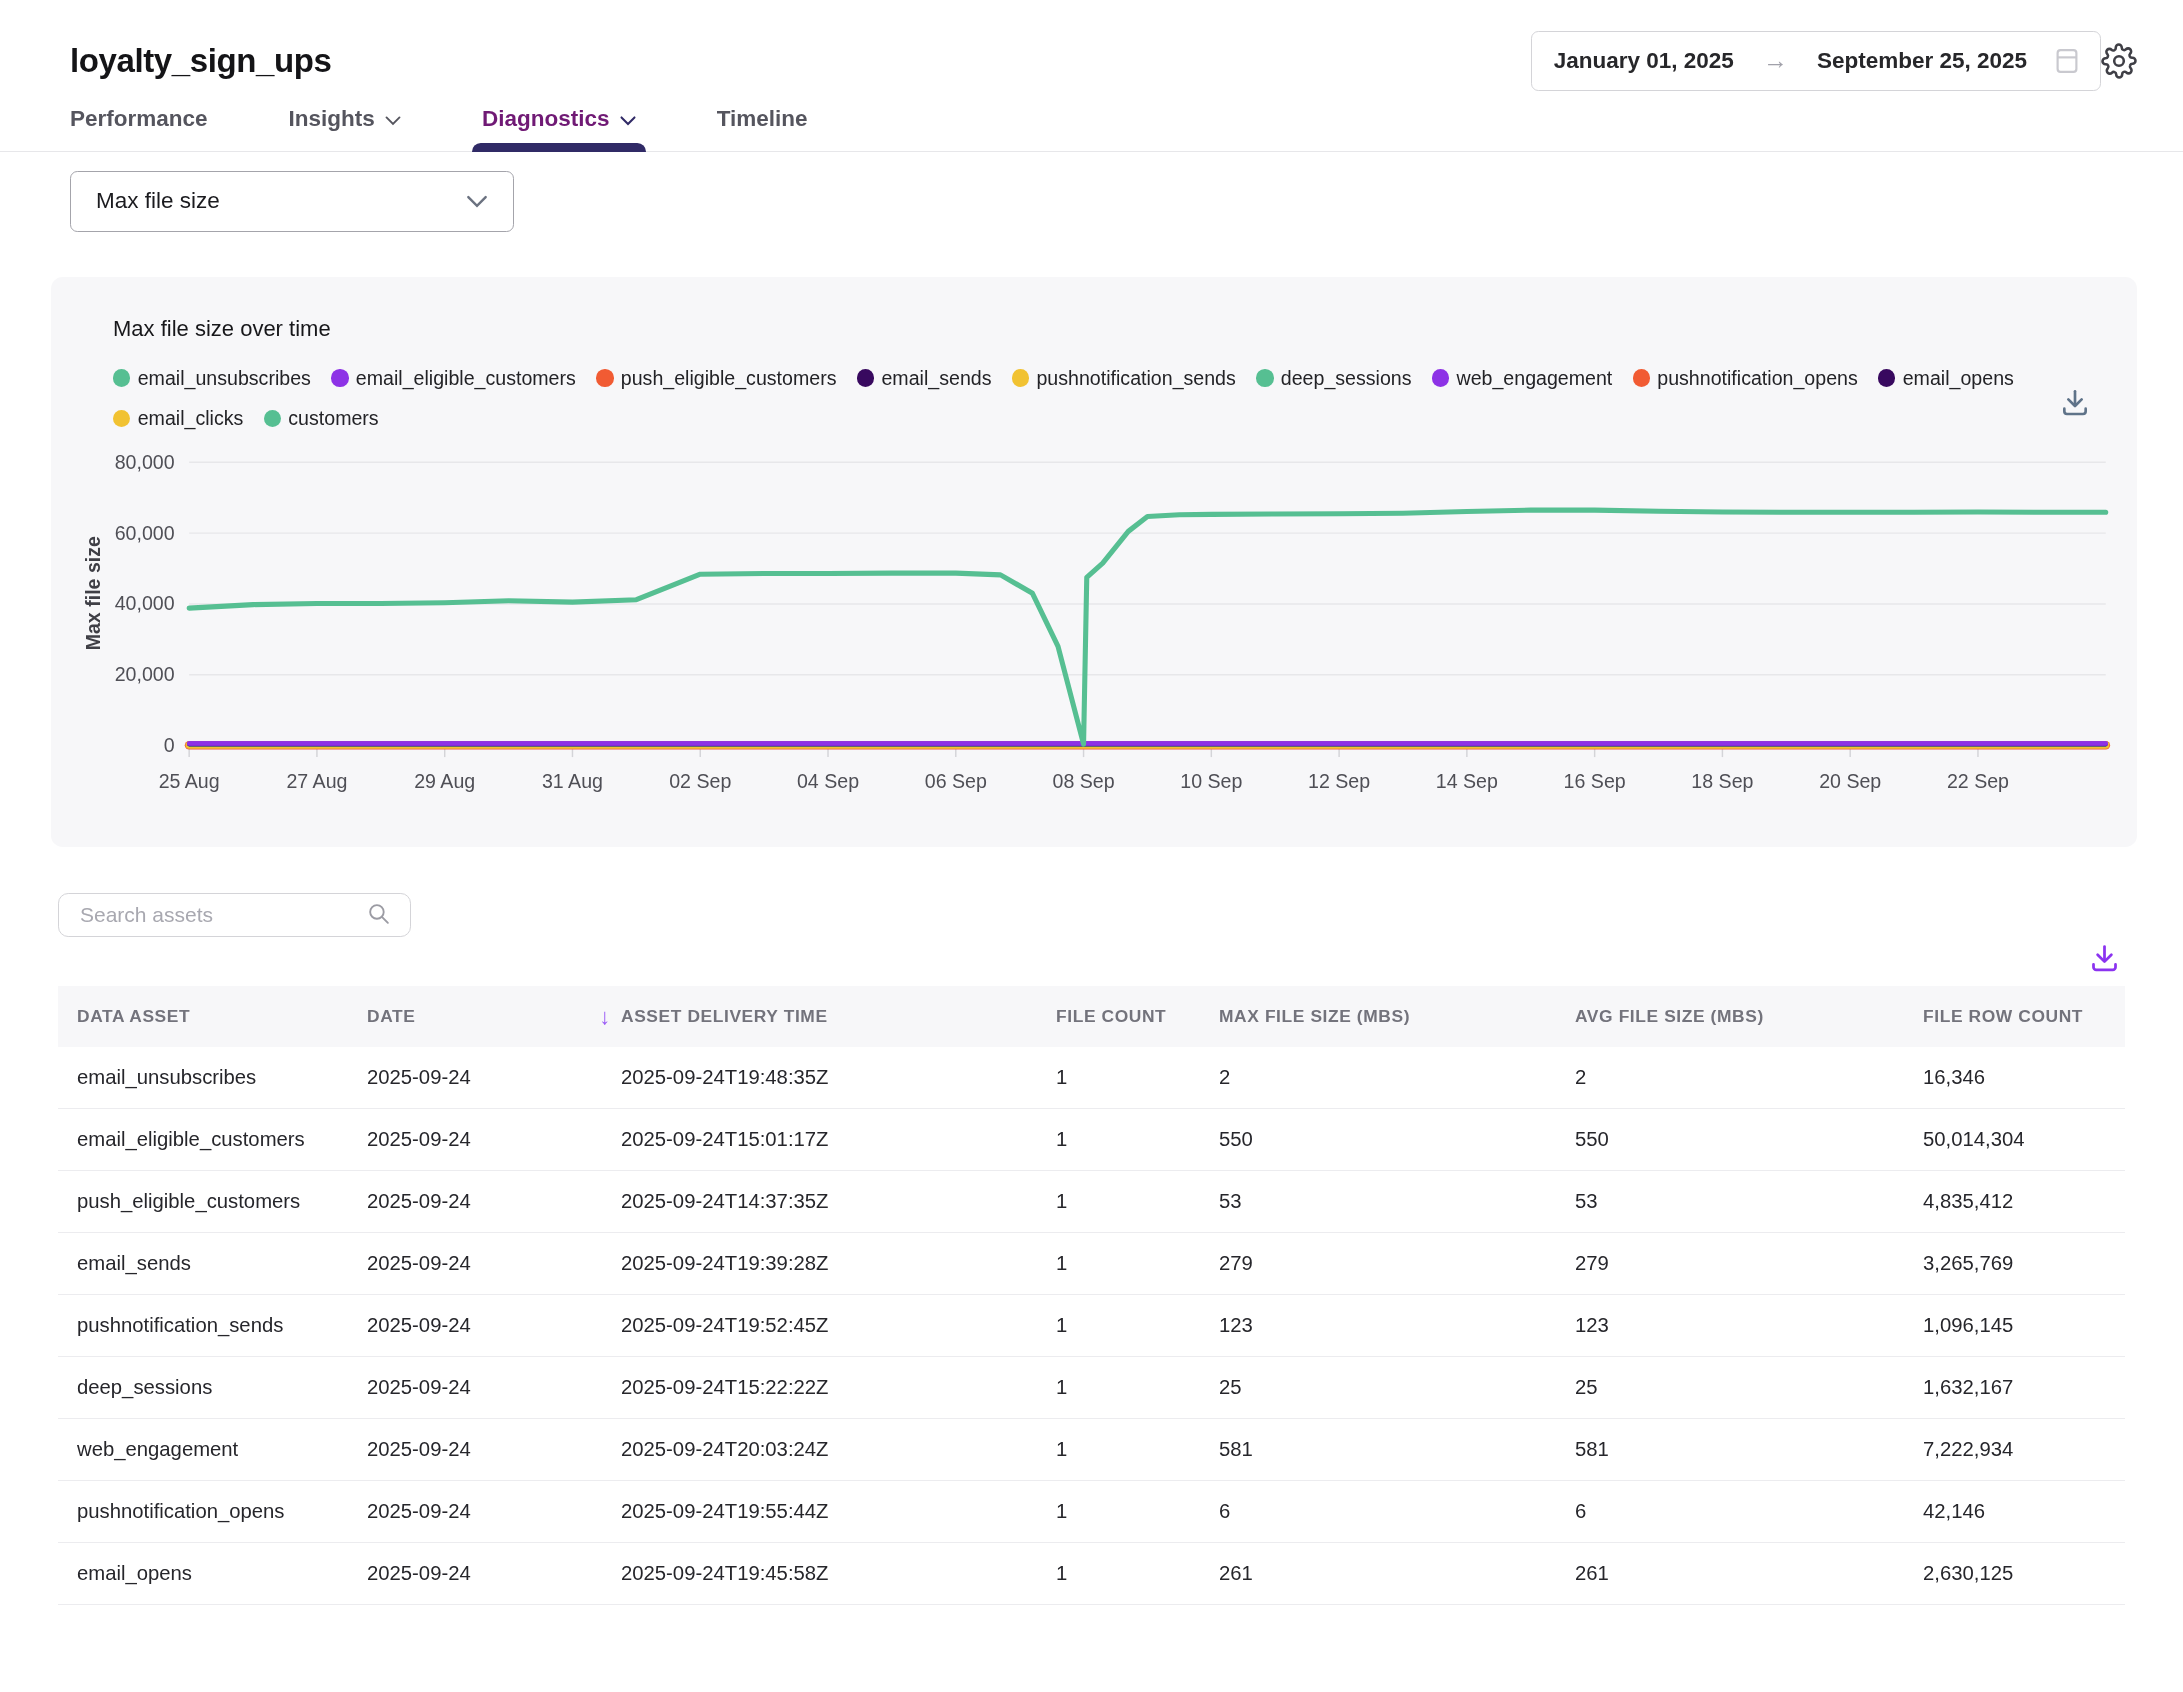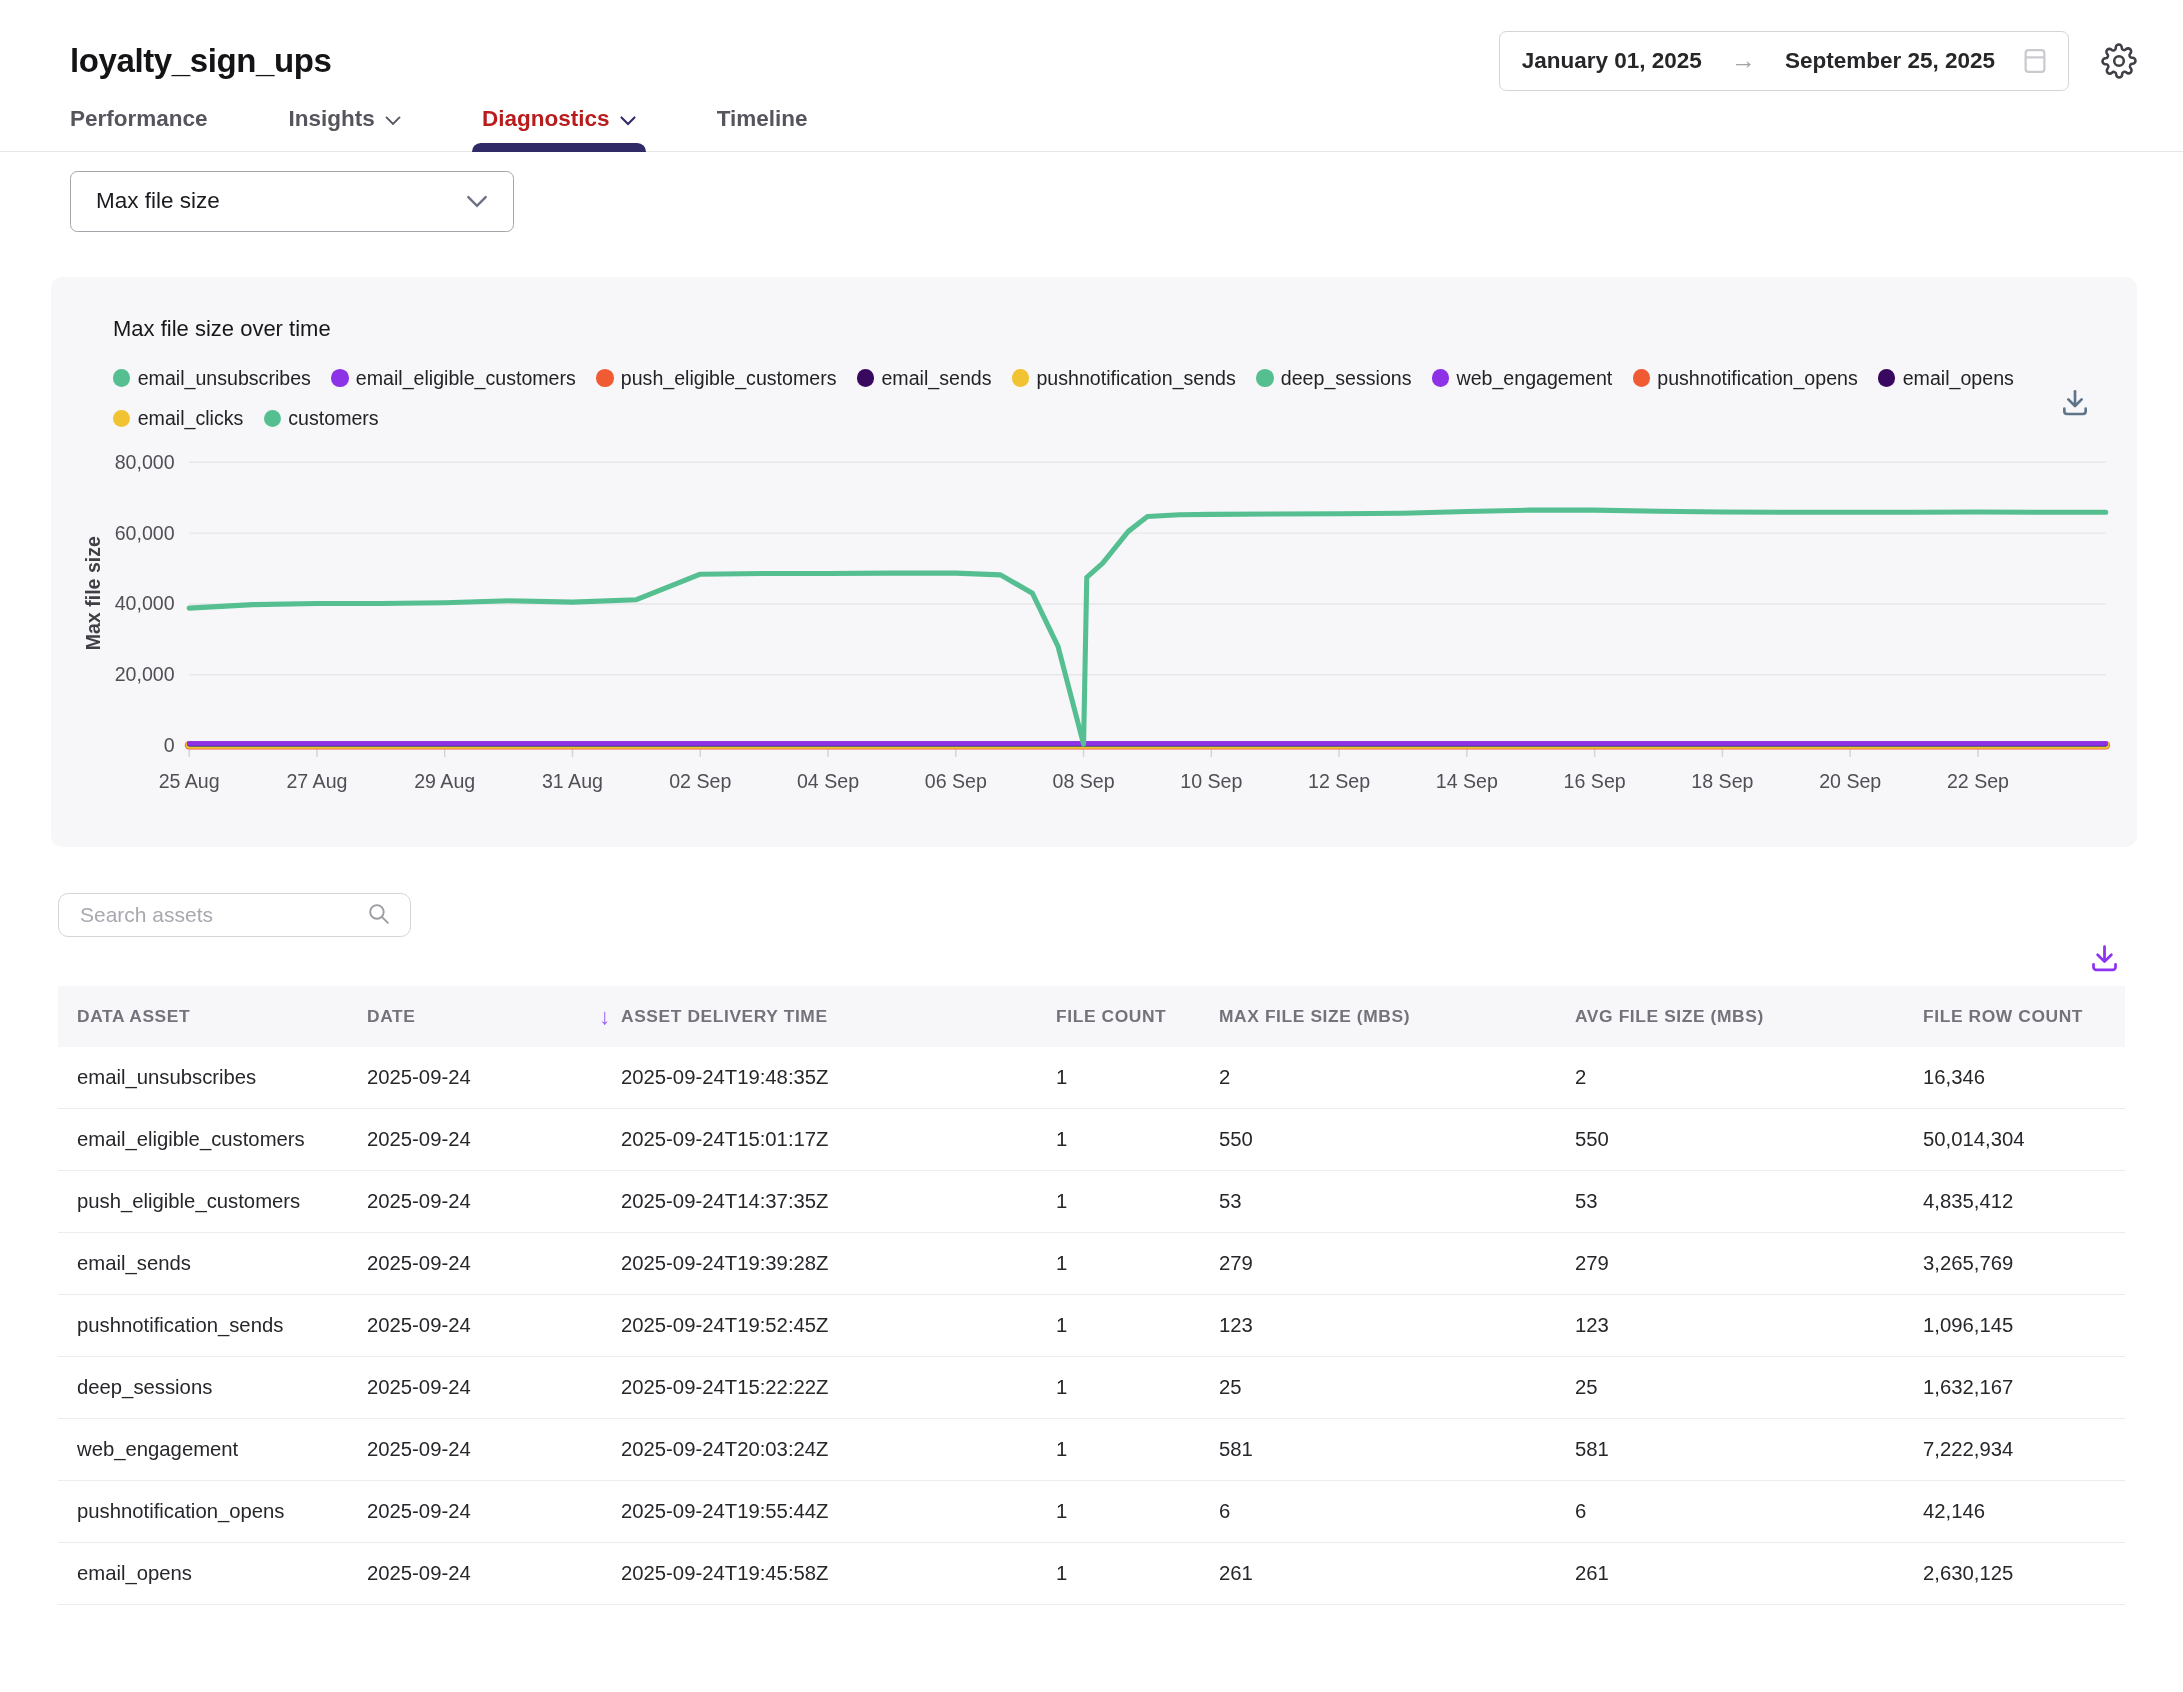--- a/index.html
+++ b/index.html
@@ -3,31 +3,31 @@
 <meta charset="utf-8">
 <style>
   html,body{margin:0;padding:0;background:#fff;}
   .page{
     width:2183px;height:1693px;position:relative;overflow:hidden;background:#fff;
     font-family:"Liberation Sans","DejaVu Sans",sans-serif;color:#27272a;
   }
   
   .topbar{display:flex;justify-content:space-between;align-items:center;padding:30.5px 46px 0 70px;}
   .page-title{font-size:33px;font-weight:700;color:#141417;letter-spacing:-0.4px;text-align:right;}
-  .top-controls{display:flex;align-items:center;gap:32px;}
+  .top-controls{display:flex;align-items:center;}
   .date-range{display:flex;align-items:center;gap:29px;border:1.5px solid #d4d4d8;border-radius:7.3px;
     padding:14.5px 22px;font-weight:700;font-size:22.5px;color:#27272a;background:#fff;}
   .range-arrow{color:#a1a1aa;font-size:25px;font-weight:400;}
   .cal-icon,.gear-icon{display:inline-flex;align-items:center;}
   .gear-icon svg{display:block;}
   
   .tabs{display:flex;gap:81px;padding-left:70px;margin-top:15px;border-bottom:1.5px solid #e7e7ea;}
   .tab{font-size:22.5px;font-weight:600;color:#55555e;padding-bottom:19px;display:flex;gap:10.2px;
     align-items:center;position:relative;cursor:pointer;}
-  .tab.active{color:#b91c1c;font-weight:700;}
+  .tab.active{color:#701a75;font-weight:700;}
   .tab.active::after{content:"";position:absolute;left:-10.2px;right:-10.2px;bottom:-1.5px;height:9.4px;
     background:#302a66;border-radius:8.7px 8.7px 0 0;}
   .chev{display:inline-block;}
   
   .metric-label{margin:39px 0 0 70px;font-size:21px;font-weight:700;color:#1b1b1f;}
   .metric-select{margin:19px 0 0 70px;width:444px;height:61px;border:1.5px solid #a4a4ab;border-radius:7.3px;
     display:flex;align-items:center;justify-content:space-between;padding:0 25px;font-size:22.5px;
     color:#1b1b1f;background:#fff;cursor:pointer;box-sizing:border-box;}
   
   .chart-card{margin:45px 0 0 51px;width:2086px;background:#f7f7f9;border-radius:11.6px;

